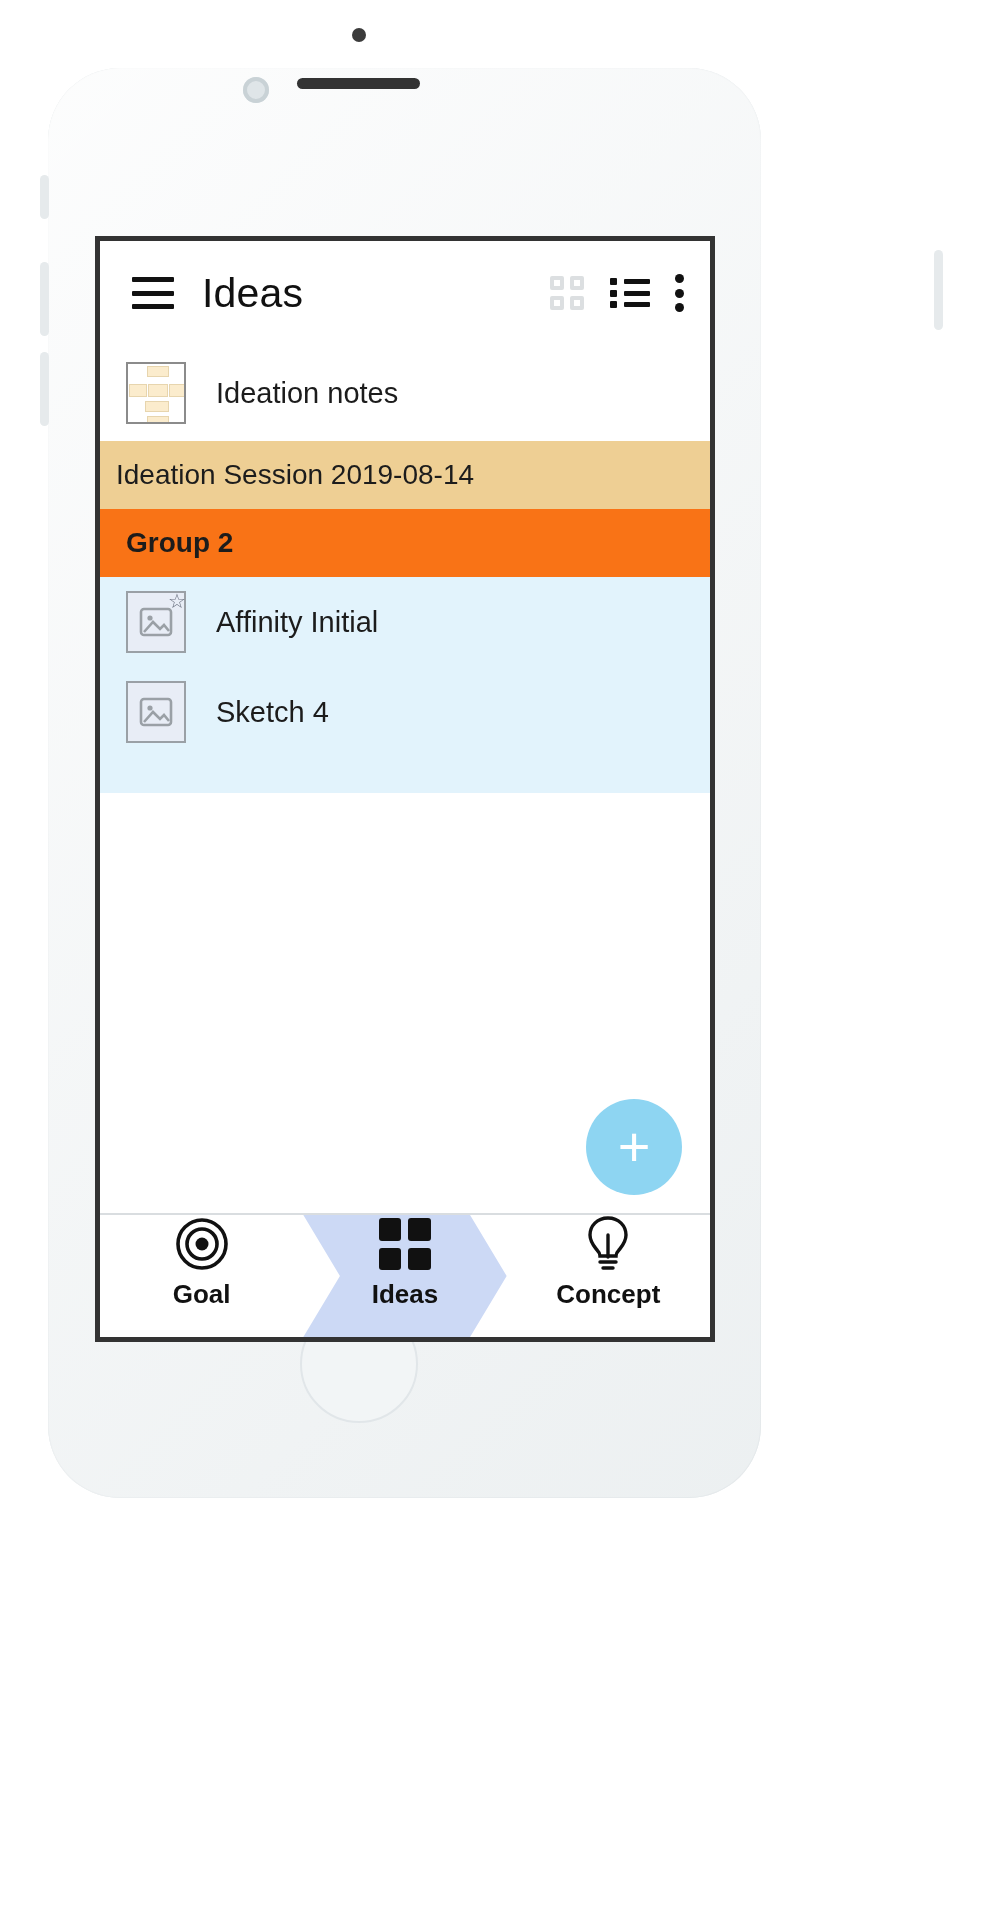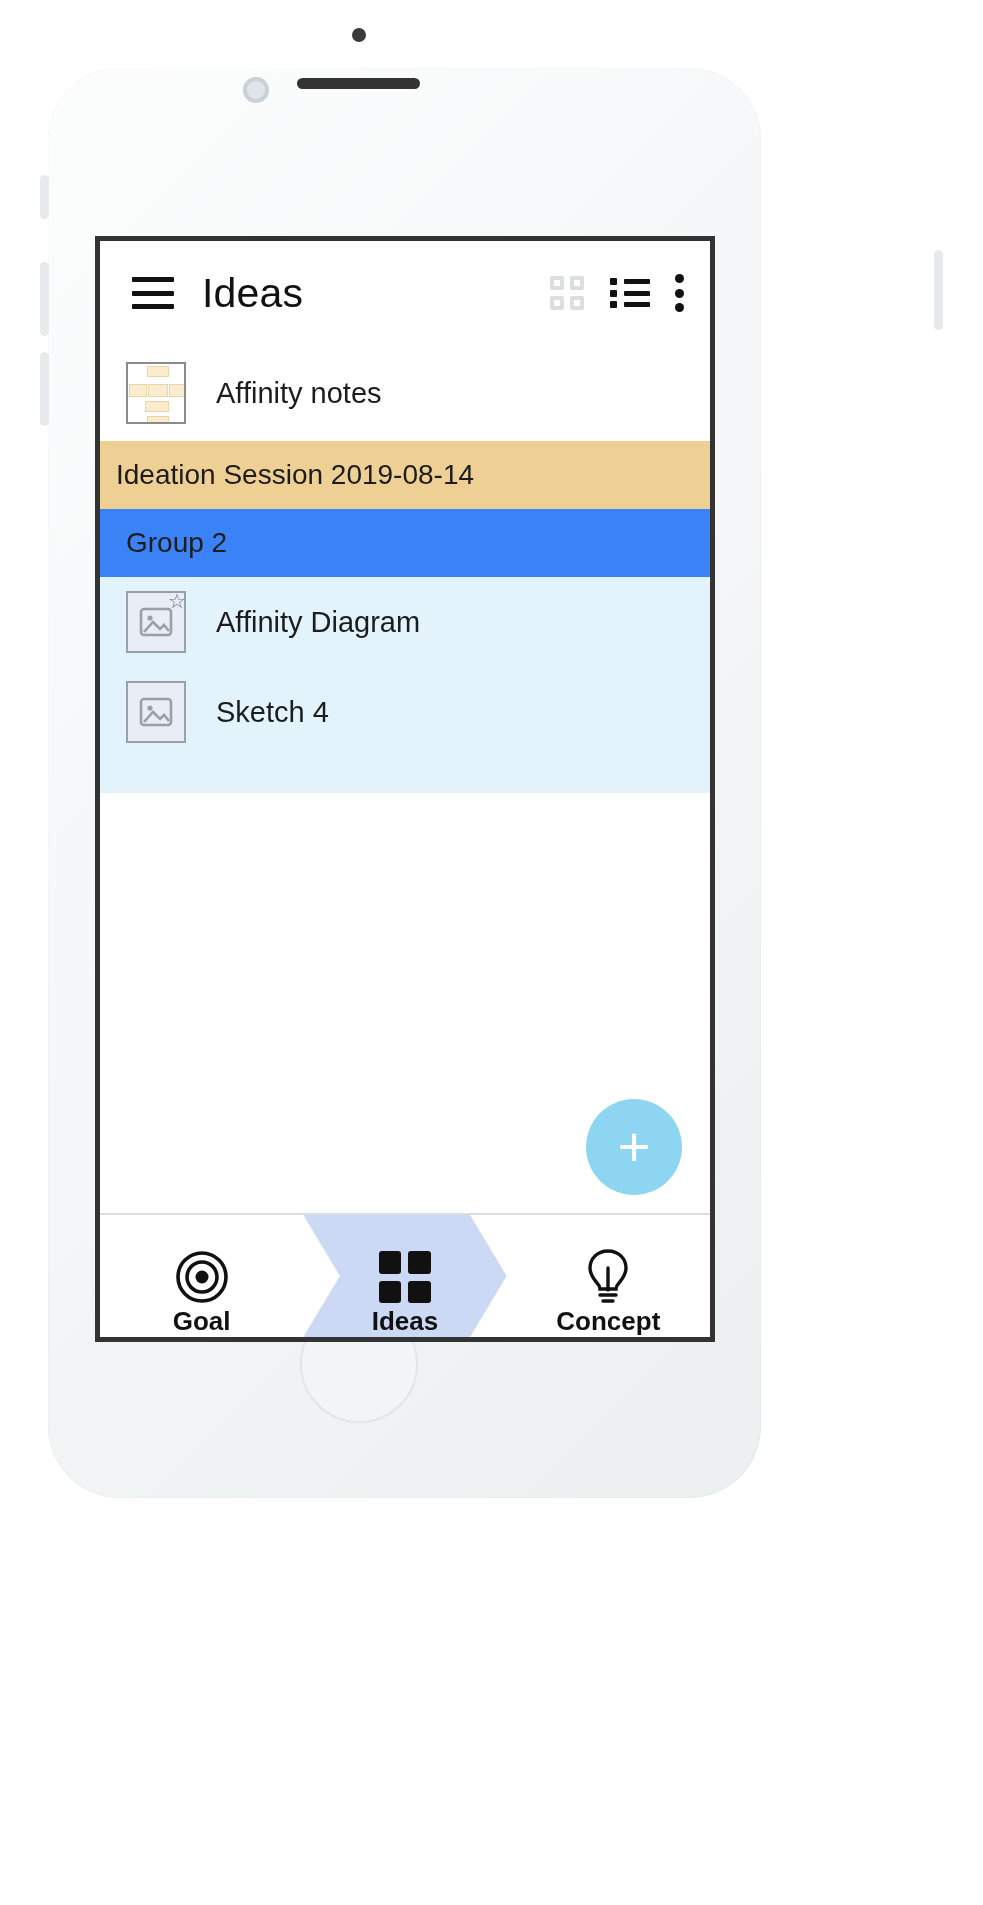--- a/index.html
+++ b/index.html
@@ -204,21 +204,22 @@
     flex: 0 0 124px;
     height: 124px;
     display: flex;
     border-top: 2px solid #d9dde0;
     background: #ffffff;
     position: relative;
   }
   .nav-item {
     flex: 1 1 0;
     display: flex; flex-direction: column;
-    align-items: center; justify-content: flex-end;
+    align-items: center; justify-content: flex-start;
+    gap: 6px;
     cursor: pointer;
     position: relative;
   }
   .nav-item .nav-label { font-size: 26px; font-weight: bold; color: #111; }
   .nav-active {
     background: #ccd9f5;
     clip-path: polygon(0 0, 82% 0, 100% 50%, 82% 100%, 0 100%, 18% 50%);
   }
   .nav-icon { height: 58px; display:flex; align-items:center; justify-content:center; }
 
@@ -286,43 +287,43 @@
 
       <div class="row row-tall">
         <div class="thumb mindmap">
           <i style="left:19px; top:2px;  width:22px; height:11px;"></i>
           <i style="left:1px;  top:20px; width:18px; height:13px;"></i>
           <i style="left:20px; top:20px; width:20px; height:13px;"></i>
           <i style="left:41px; top:20px; width:18px; height:13px;"></i>
           <i style="left:17px; top:37px; width:24px; height:11px;"></i>
           <i style="left:19px; top:52px; width:22px; height:10px;"></i>
         </div>
-        <div class="row-label">Affinity notes</div>
+        <div class="row-label">Ideation notes</div>
       </div>
 
       <div class="group-header" style="background:#eecf94;padding-left:16px;">
         <span>Ideation Session 2019-08-14</span>
       </div>
       <div class="group-body" style="background:#fdf4e4;">
       </div>
 
-      <div class="group-header" style="background:#3b82f6;">
+      <div class="group-header" style="background:#f97316;font-weight:bold;">
         <span>Group 2</span>
       </div>
       <div class="group-body" style="background:#e2f3fc; padding-bottom:36px;">
         <div class="row">
           <div class="ph">
             <svg width="34" height="30" viewBox="0 0 34 30" fill="none" stroke="#9aa0a6" stroke-width="2.6">
               <rect x="2" y="2" width="30" height="26" rx="3"></rect>
               <circle cx="11" cy="11" r="2.6" fill="#9aa0a6" stroke="none"></circle>
               <path d="M5 25 L14 15 L21 22 L25 18 L30 24"></path>
             </svg>
             <span class="star-badge">☆</span>
           </div>
-          <div class="row-label">Affinity Diagram</div>
+          <div class="row-label">Affinity Initial</div>
         </div>
         <div class="row">
           <div class="ph">
             <svg width="34" height="30" viewBox="0 0 34 30" fill="none" stroke="#9aa0a6" stroke-width="2.6">
               <rect x="2" y="2" width="30" height="26" rx="3"></rect>
               <circle cx="11" cy="11" r="2.6" fill="#9aa0a6" stroke="none"></circle>
               <path d="M5 25 L14 15 L21 22 L25 18 L30 24"></path>
             </svg>
           </div>
           <div class="row-label">Sketch 4</div>

